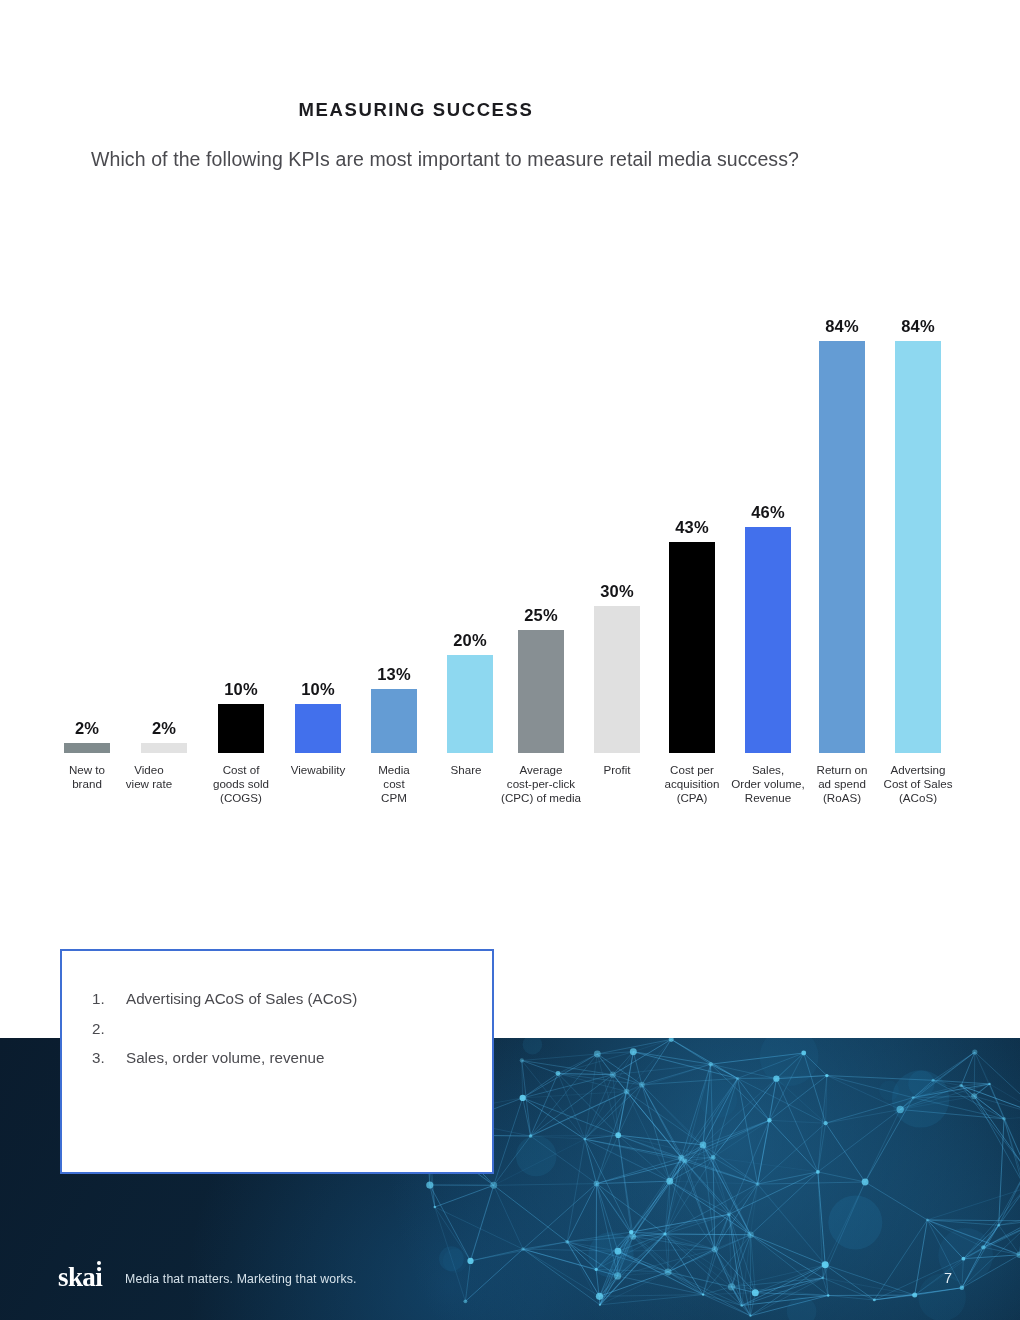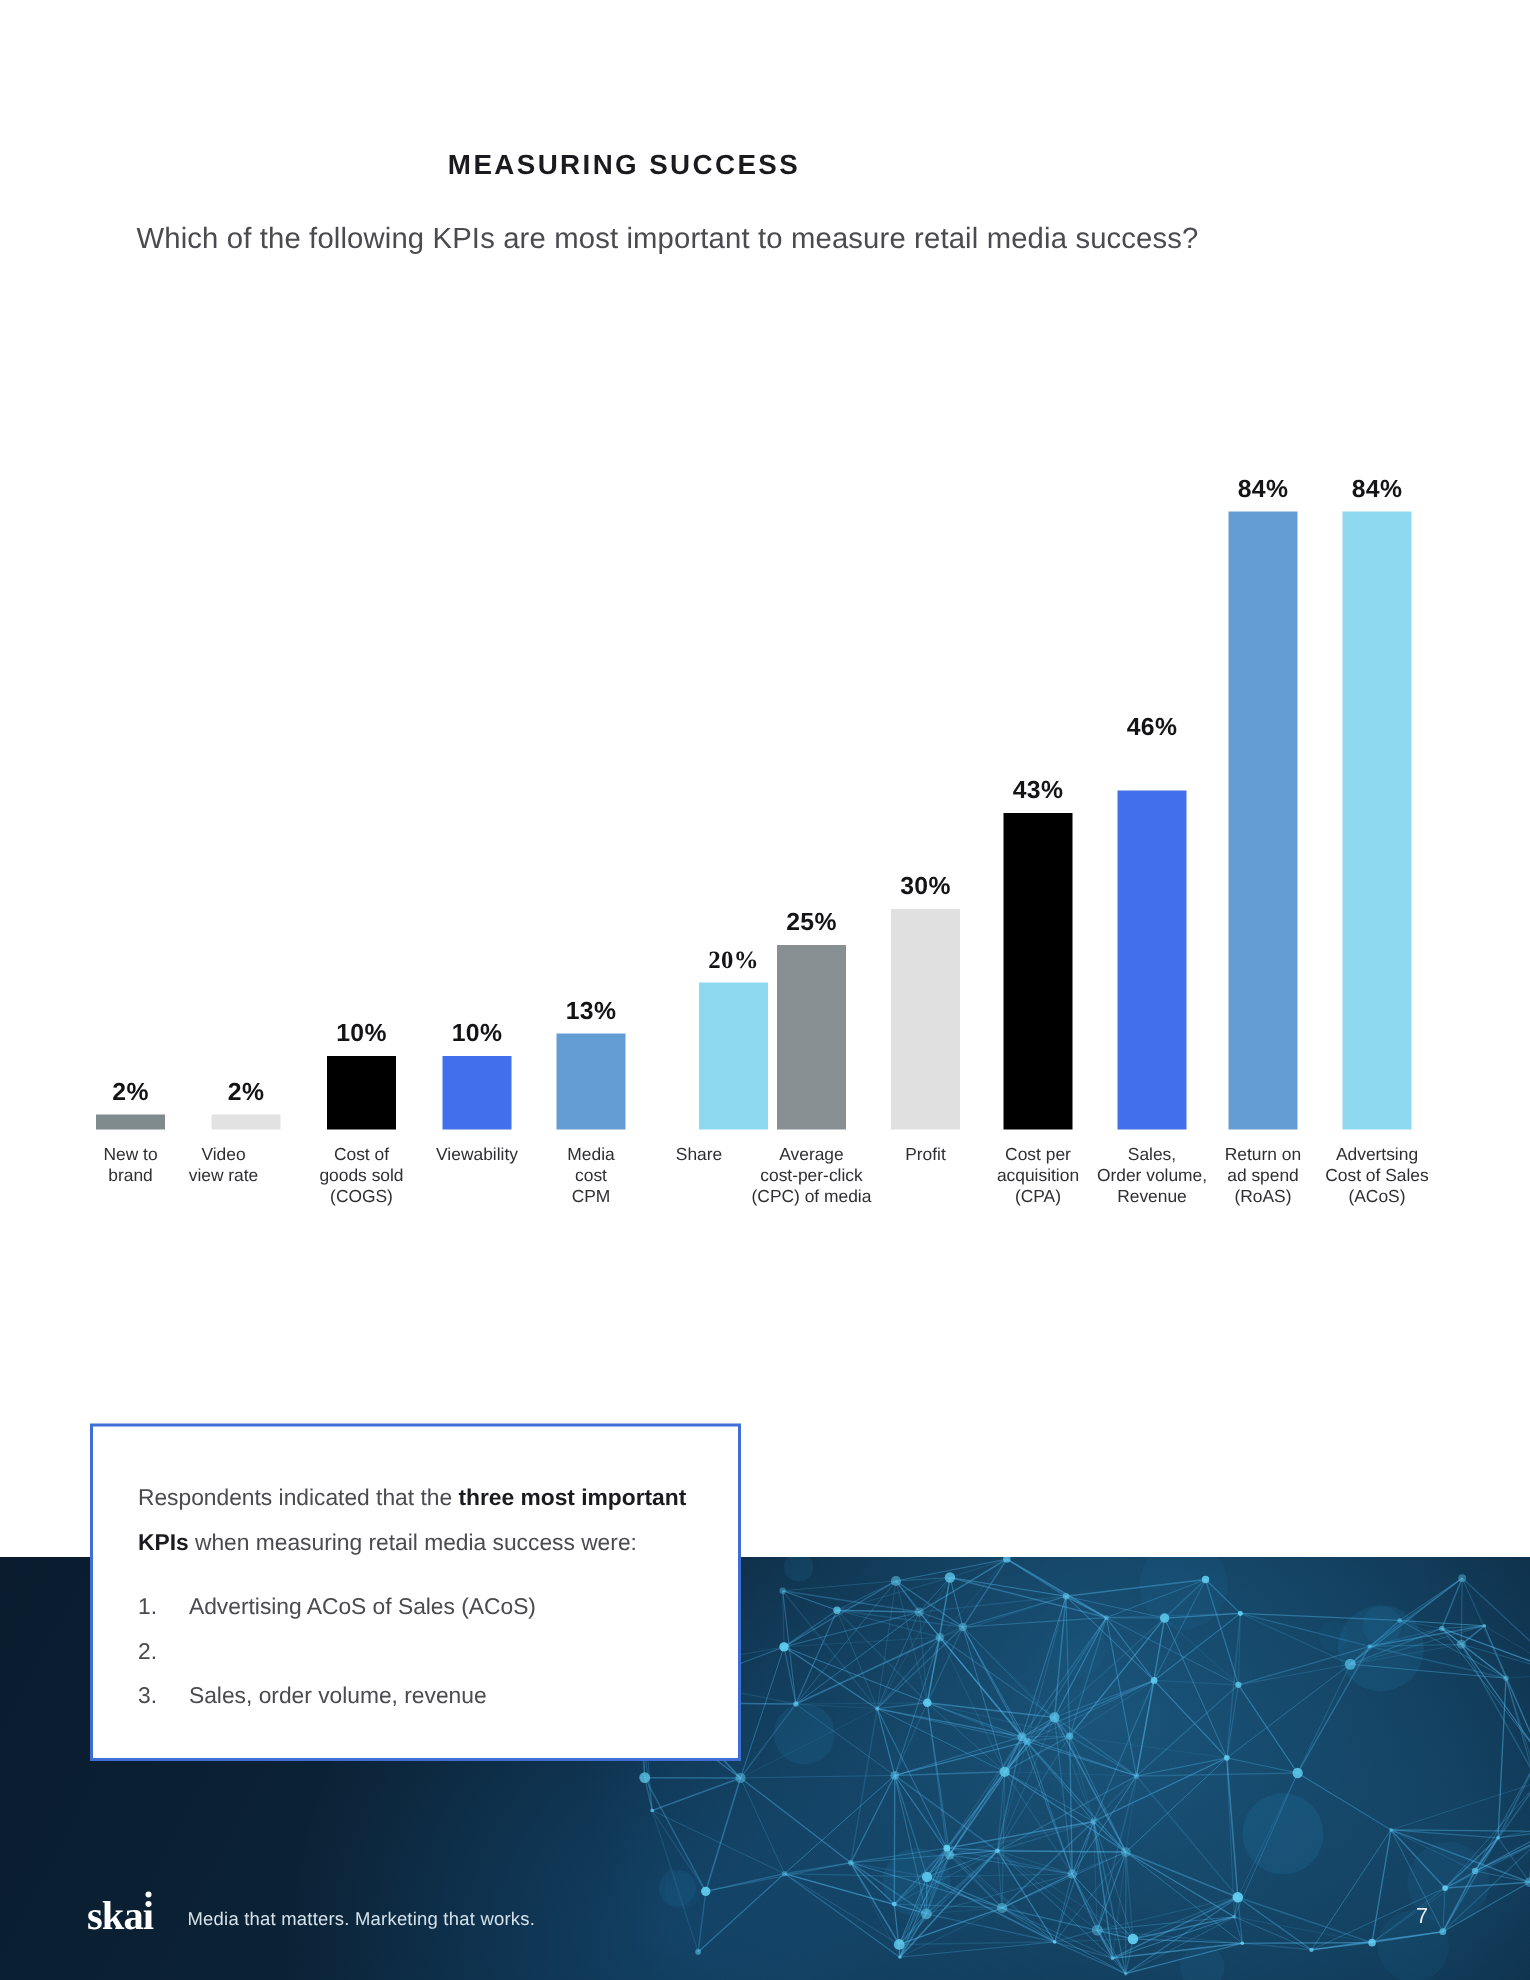--- a/index.html
+++ b/index.html
@@ -124,37 +124,37 @@
         <div class="bar" style="height: 49px; background: rgb(0, 0, 0);"></div>
       </div>
       <div class="col" style="left: 272px;">
         <div class="bar-value">10%</div>
         <div class="bar" style="height: 49px; background: rgb(66, 112, 236);"></div>
       </div>
       <div class="col" style="left: 348px;">
         <div class="bar-value">13%</div>
         <div class="bar" style="height: 64px; background: rgb(100, 156, 212);"></div>
       </div>
-      <div class="col" style="left: 443px; font-family: Liberation Serif, serif;">
+      <div class="col" style="left: 424px;">
         <div class="bar-value">20%</div>
         <div class="bar" style="height: 98px; background: rgb(142, 216, 240);"></div>
       </div>
       <div class="col" style="left: 495px;">
         <div class="bar-value">25%</div>
         <div class="bar" style="height: 123px; background: rgb(135, 143, 147);"></div>
       </div>
       <div class="col" style="left: 571px;">
         <div class="bar-value">30%</div>
         <div class="bar" style="height: 147px; background: rgb(224, 224, 224);"></div>
       </div>
       <div class="col" style="left: 646px;">
         <div class="bar-value">43%</div>
         <div class="bar" style="height: 211px; background: rgb(0, 0, 0);"></div>
       </div>
-      <div class="col" style="left: 722px; gap: 27px;">
+      <div class="col" style="left: 722px;">
         <div class="bar-value">46%</div>
         <div class="bar" style="height: 226px; background: rgb(66, 112, 236);"></div>
       </div>
       <div class="col" style="left: 796px;">
         <div class="bar-value">84%</div>
         <div class="bar" style="height: 412px; background: rgb(100, 156, 212);"></div>
       </div>
       <div class="col" style="left: 872px;">
         <div class="bar-value">84%</div>
         <div class="bar" style="height: 412px; background: rgb(142, 216, 240);"></div>
@@ -171,23 +171,20 @@
       <div class="cat" style="left: 565px;">Profit</div>
       <div class="cat" style="left: 640px;">Cost per<br>acquisition<br>(CPA)</div>
       <div class="cat" style="left: 716px;">Sales,<br>Order volume,<br>Revenue</div>
       <div class="cat" style="left: 790px;">Return on<br>ad spend<br>(RoAS)</div>
       <div class="cat" style="left: 866px;">Advertsing<br>Cost of Sales<br>(ACoS)</div>
     </div>
 </div>
 
 <div id="callout">
   <div id="callout-inner">
-    <p class="callout-para">
-      <span>Respondents indicated that the </span><b>three most important KPIs</b><span> when measuring retail media success were:</span>
-    </p>
     <ul class="callout-list" id="callout-list">
         <li>
           <span class="num">1.</span>
           <span>Advertising ACoS of Sales (ACoS)</span>
         </li>
         <li>
           <span class="num">2.</span>
         </li>
         <li>
           <span class="num">3.</span>

